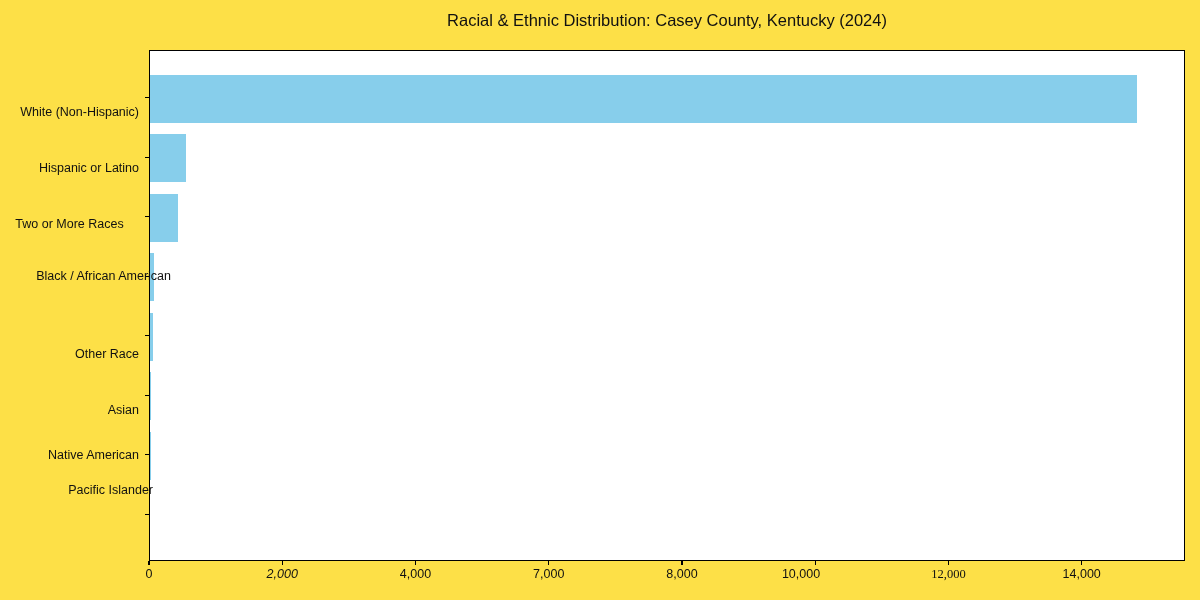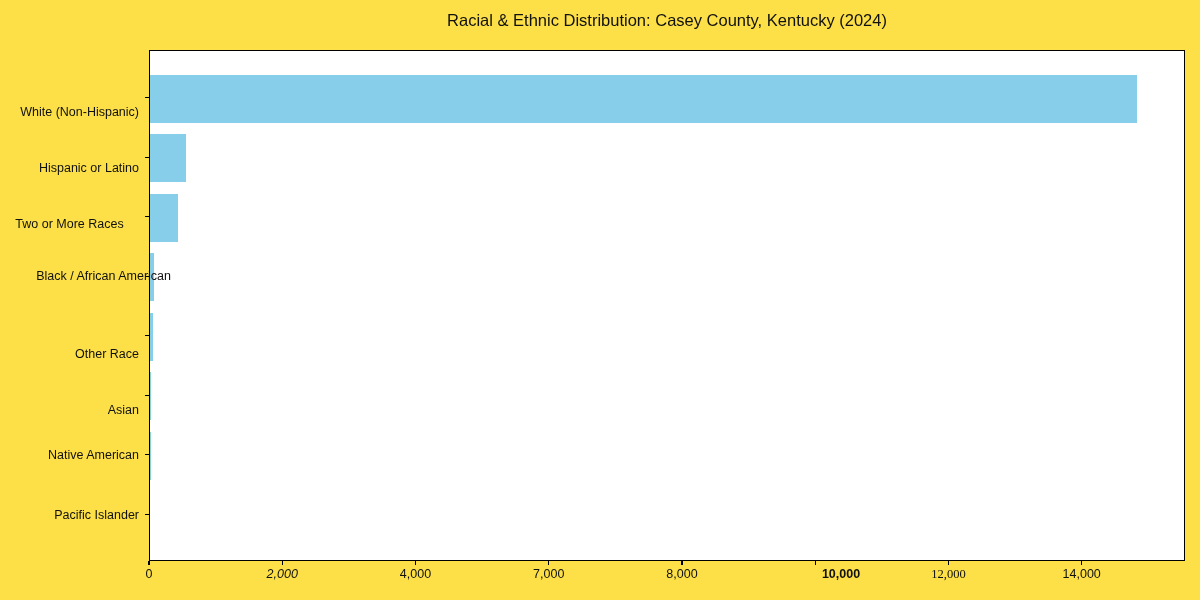--- a/index.html
+++ b/index.html
@@ -98,30 +98,30 @@
     <div class="ytick-label" style="top: 224px; text-align: center;">Two or More Races</div>
     <div class="ytick-mark" style="top: 275.6px;"></div>
     <div class="ytick-label" style="top: 276.2px; padding-left: 32px;">Black / African American</div>
     <div class="ytick-mark" style="top: 335.1px;"></div>
     <div class="ytick-label" style="top: 354px;">Other Race</div>
     <div class="ytick-mark" style="top: 394.6px;"></div>
     <div class="ytick-label" style="top: 410px;">Asian</div>
     <div class="ytick-mark" style="top: 454.1px;"></div>
     <div class="ytick-label" style="top: 454.7px;">Native American</div>
     <div class="ytick-mark" style="top: 513.6px;"></div>
-    <div class="ytick-label" style="top: 515px;">Pacific Islander</div>
+    <div class="ytick-label" style="top: 490px; padding-left: 14px;">Pacific Islander</div>
     <div class="xtick-mark" style="left: 148.4px;"></div>
     <div class="xtick-label" style="left: 109px;">0</div>
     <div class="xtick-mark" style="left: 281.648px;"></div>
     <div class="xtick-label" style="left: 242.248px; font-style: italic;">2,000</div>
     <div class="xtick-mark" style="left: 414.895px;"></div>
     <div class="xtick-label" style="left: 375.495px;">4,000</div>
     <div class="xtick-mark" style="left: 548.143px;"></div>
     <div class="xtick-label" style="left: 508.743px;">7,000</div>
     <div class="xtick-mark" style="left: 681.39px;"></div>
     <div class="xtick-label" style="left: 641.99px;">8,000</div>
     <div class="xtick-mark" style="left: 814.638px;"></div>
-    <div class="xtick-label" style="left: 801px; font-weight: bold;">10,000</div>
+    <div class="xtick-label" style="left: 761px;">10,000</div>
     <div class="xtick-mark" style="left: 947.886px;"></div>
     <div class="xtick-label" style="left: 908.486px; font-family: Liberation Serif, serif;">12,000</div>
     <div class="xtick-mark" style="left: 1081.13px;"></div>
     <div class="xtick-label" style="left: 1041.73px; text-align: center;">14,000</div>
   </div>
 
 </body></html>

